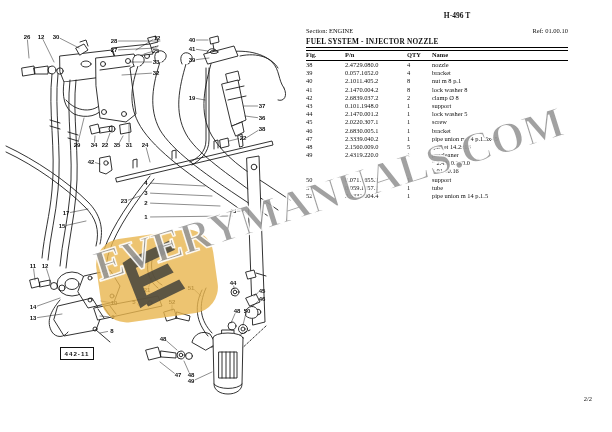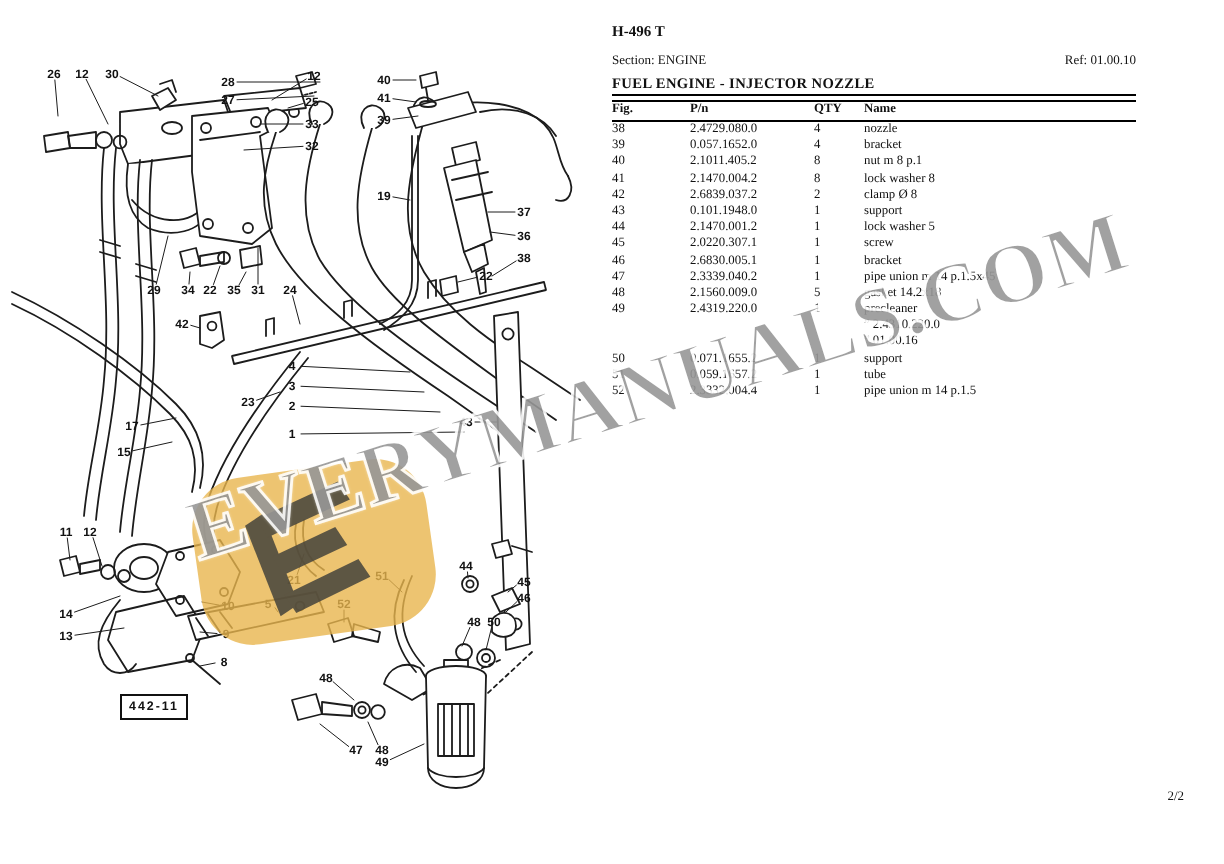--- a/index.html
+++ b/index.html
@@ -6,21 +6,21 @@
   .page{position:relative;width:612px;height:432px;background:#fff;overflow:hidden;
         font-family:"Liberation Serif",serif;color:#111;}
   
   .diagram{position:absolute;left:0;top:0;z-index:1;}
   #callout-layer text{font:bold 6px "Liberation Sans",sans-serif;fill:#111;}
   .box-label{position:absolute;left:60px;top:347px;width:32px;height:11px;z-index:1;
              border:1px solid #111;font:bold 6.2px "Liberation Sans",sans-serif;
              letter-spacing:1px;text-align:center;line-height:11px;}
   
   .rpanel{position:absolute;left:306px;top:0;width:262px;height:432px;z-index:2;}
-  .model{position:absolute;top:11px;left:0;right:-40px;text-align:left;
+  .model{position:absolute;top:11px;left:0;right:-40px;text-align:center;
          font-weight:bold;font-size:7.5px;}
   .meta{position:absolute;top:27px;left:0;right:0;font-size:6.5px;
         display:flex;justify-content:space-between;}
   .title{position:absolute;top:37px;left:0;font-weight:bold;font-size:7.3px;letter-spacing:.2px;}
   .rule-heavy{position:absolute;top:46.5px;left:0;right:0;height:2.4px;
               border-top:1.1px solid #000;border-bottom:1.1px solid #000;}
   .thead{position:absolute;top:51px;left:0;right:0;display:grid;
          grid-template-columns:39px 62px 25px 1fr;font-weight:bold;font-size:6.4px;
          padding-bottom:1.5px;border-bottom:0.8px solid #000;}
   #rows{position:absolute;top:61px;left:0;right:0;font-size:6.4px;}
@@ -307,21 +307,21 @@
   </svg>
 
   <div class="box-label">442-11</div>
 
   <div class="rpanel">
     <div class="model">H-496 T</div>
     <div class="meta">
       <span>Section: ENGINE</span>
       <span>Ref: 01.00.10</span>
     </div>
-    <div class="title">FUEL ENGINE - INJECTOR NOZZLE</div>
+    <div class="title">FUEL SYSTEM - INJECTOR NOZZLE</div>
     <div class="rule-heavy"></div>
     <div class="thead">
       <span>Fig.</span>
       <span>P/n</span>
       <span>QTY</span>
       <span>Name</span>
     </div>
     <div id="rows">
         <div class="row">
           <span>38</span>

